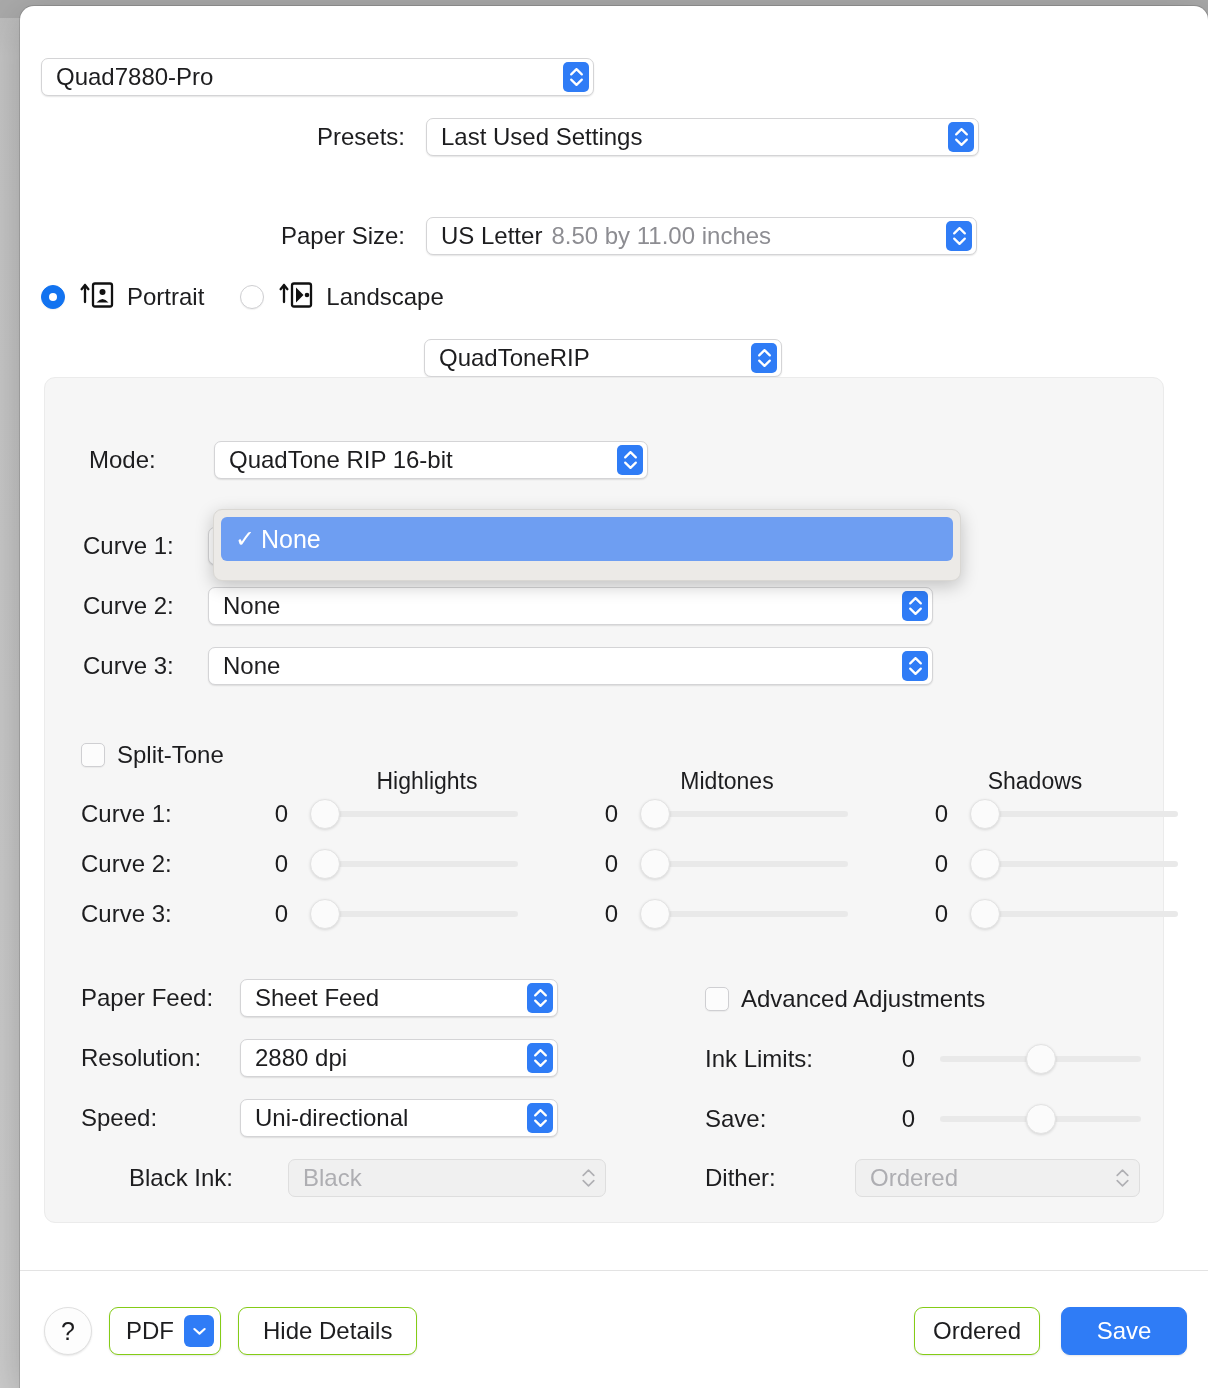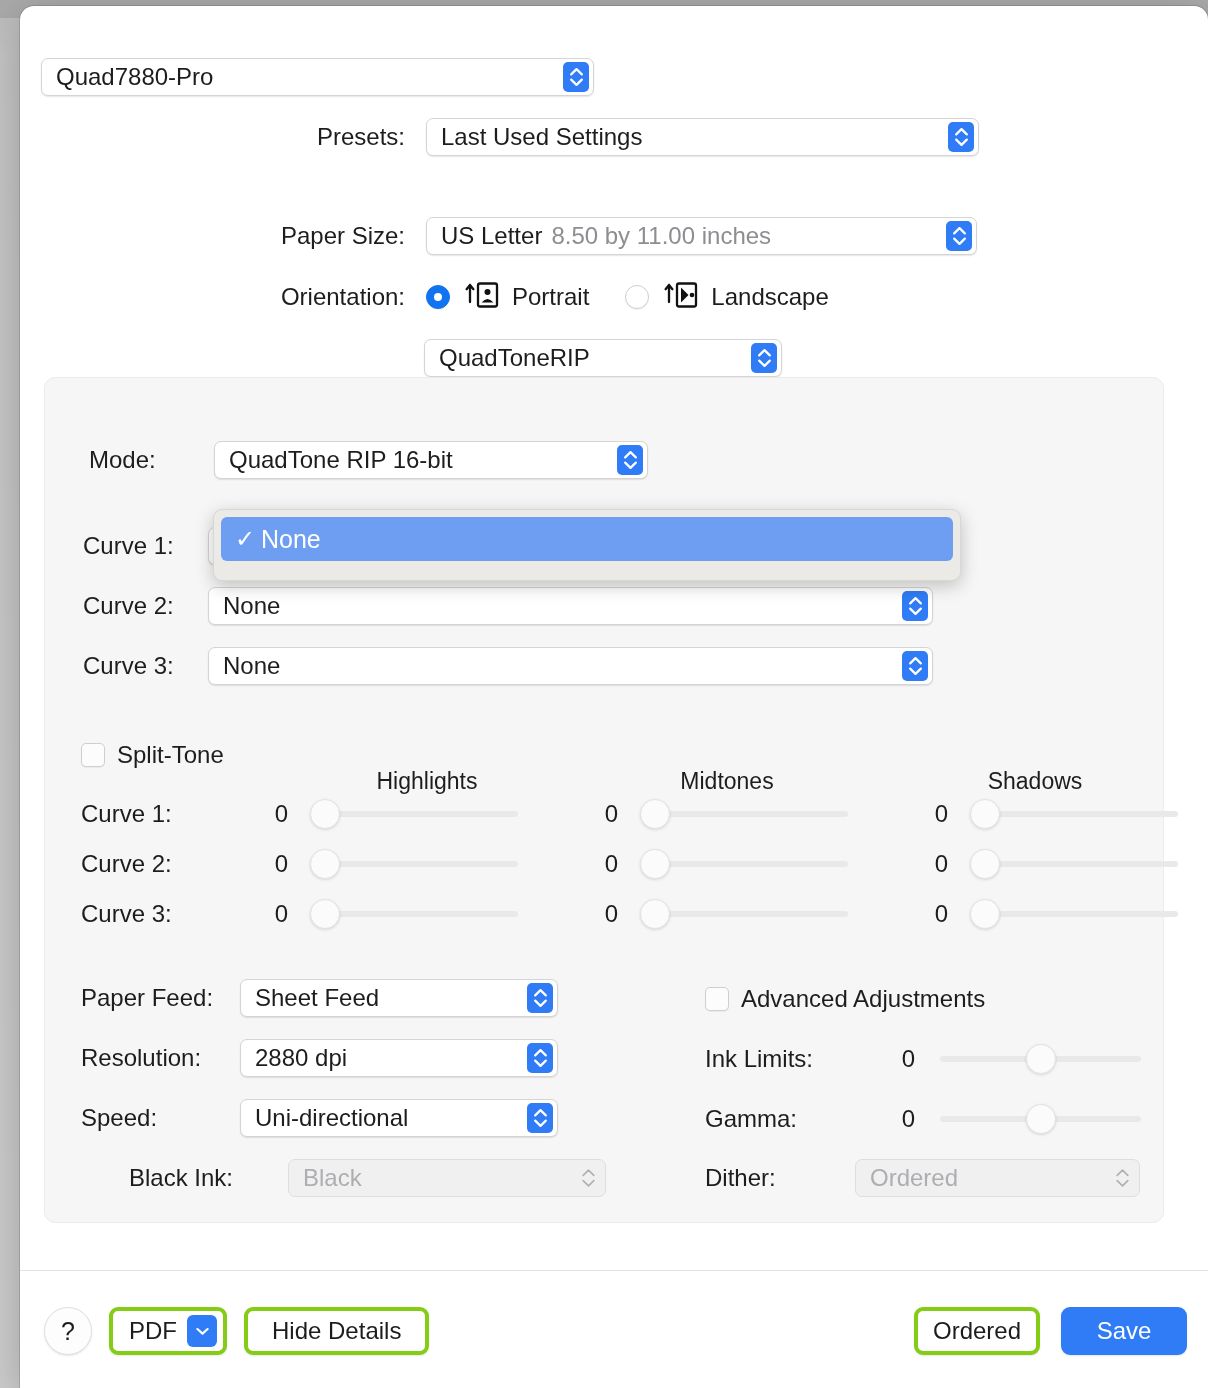--- a/index.html
+++ b/index.html
@@ -206,21 +206,21 @@
   .divider {
     position: absolute;
     left: 0; right: 0; top: 1264px;
     height: 1px;
     background: #e3e3e3;
   }
   .btn {
     height: 48px;
     border-radius: 9px;
     background: #ffffff;
-    border: 4px solid #84cc16;
+    border: 1px solid #84cc16;
     box-shadow: 0 1px 2px rgba(0,0,0,0.10);
     display: flex;
     align-items: center;
     justify-content: center;
     font-size: 24px;
     color: #1d1d1f;
     box-sizing: border-box;
     cursor: default;
     white-space: nowrap;
   }
@@ -301,21 +301,20 @@
             <path d="M1.2 6.4 L6.5 1.1 L11.8 6.4" fill="none" stroke="#fff" stroke-width="2.2" stroke-linecap="round" stroke-linejoin="round"></path>
           </svg>
         <svg width="13" height="8" viewBox="0 0 13 8">
             <path d="M1.2 1.6 L6.5 6.9 L11.8 1.6" fill="none" stroke="#fff" stroke-width="2.2" stroke-linecap="round" stroke-linejoin="round"></path>
           </svg>
       </span>
     </div>
   </div>
 
   <div class="form-row" style="left:0; top:274px; width:1120px;">
-    <div class="lbl" style="width:385px;">Orientation:</div>
 
     <div style="display:flex; align-items:center; margin-left:21px;">
       <span class="radio on"></span>
       <span class="orient-icon" style="margin-left:14px;">
         <svg width="40" height="30" viewBox="0 0 40 30">
           <path d="M6 22 L6 6 M6 5 L2.6 9.2 M6 5 L9.4 9.2" stroke="#111" stroke-width="2.3" fill="none" stroke-linecap="round"></path>
           <rect x="14" y="3.5" width="19" height="23" rx="2" fill="none" stroke="#111" stroke-width="2.3"></rect>
           <circle cx="23.5" cy="12" r="3" fill="#111"></circle>
           <path d="M17.5 22.5 q6-7 12 0 z" fill="#111"></path>
         </svg>
@@ -545,21 +544,21 @@
     <div style="position:absolute; left:660px; top:664px; height:34px; display:flex; align-items:center;">
       <span class="lbl" style="width:180px; text-align:left;">Ink Limits:</span>
       <span class="num" style="width:30px;">0</span>
       <span class="slider" style="width:201px; margin-left:25px;">
         <span class="track"></span>
         <span class="knob" style="left:86px;"></span>
       </span>
     </div>
 
     <div style="position:absolute; left:660px; top:724px; height:34px; display:flex; align-items:center;">
-      <span class="lbl" style="width:180px; text-align:left;">Gamma:</span>
+      <span class="lbl" style="width:180px; text-align:left;">Save:</span>
       <span class="num" style="width:30px;">0</span>
       <span class="slider" style="width:201px; margin-left:25px;">
         <span class="track"></span>
         <span class="knob" style="left:86px;"></span>
       </span>
     </div>
 
     <div class="form-row" style="left:660px; top:781px;">
       <div class="lbl" style="width:150px; text-align:left;">Dither:</div>
       <div class="popup disabled" style="width:285px;">

